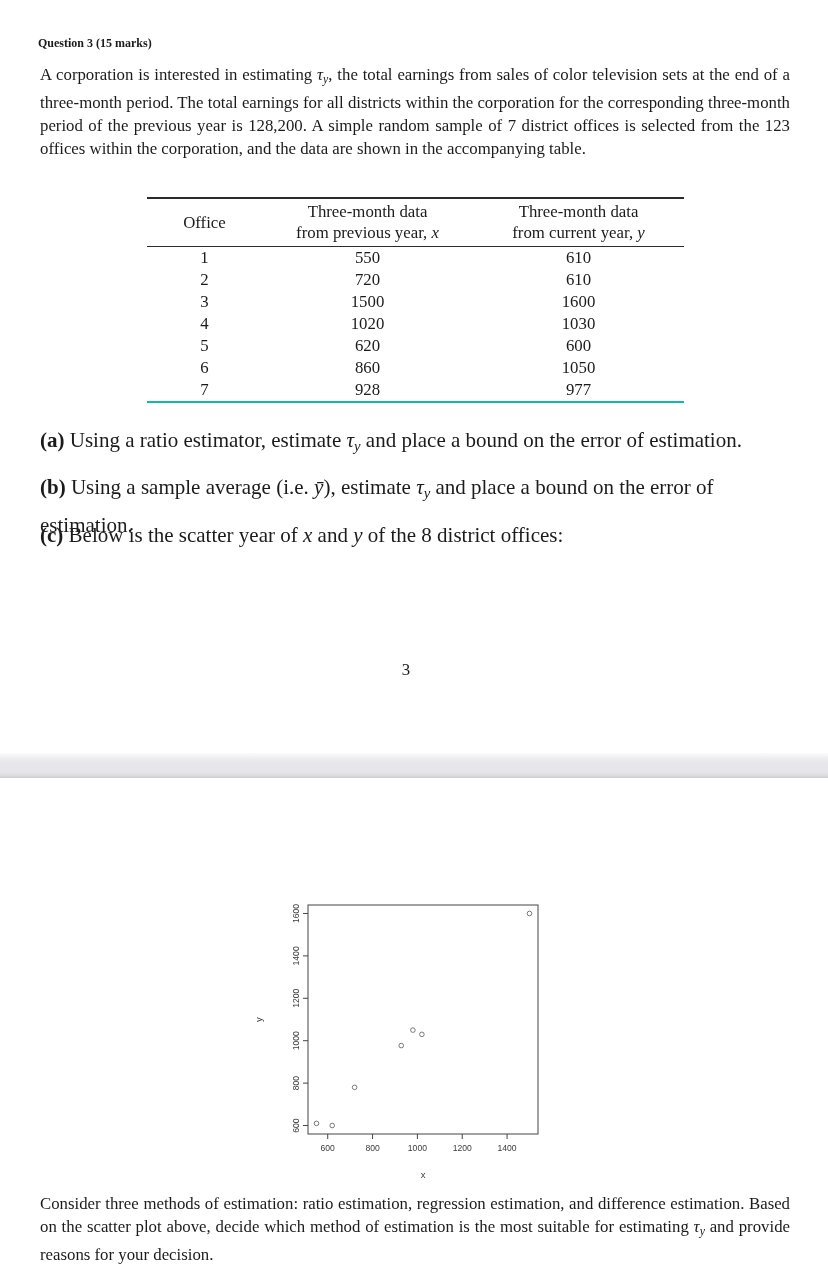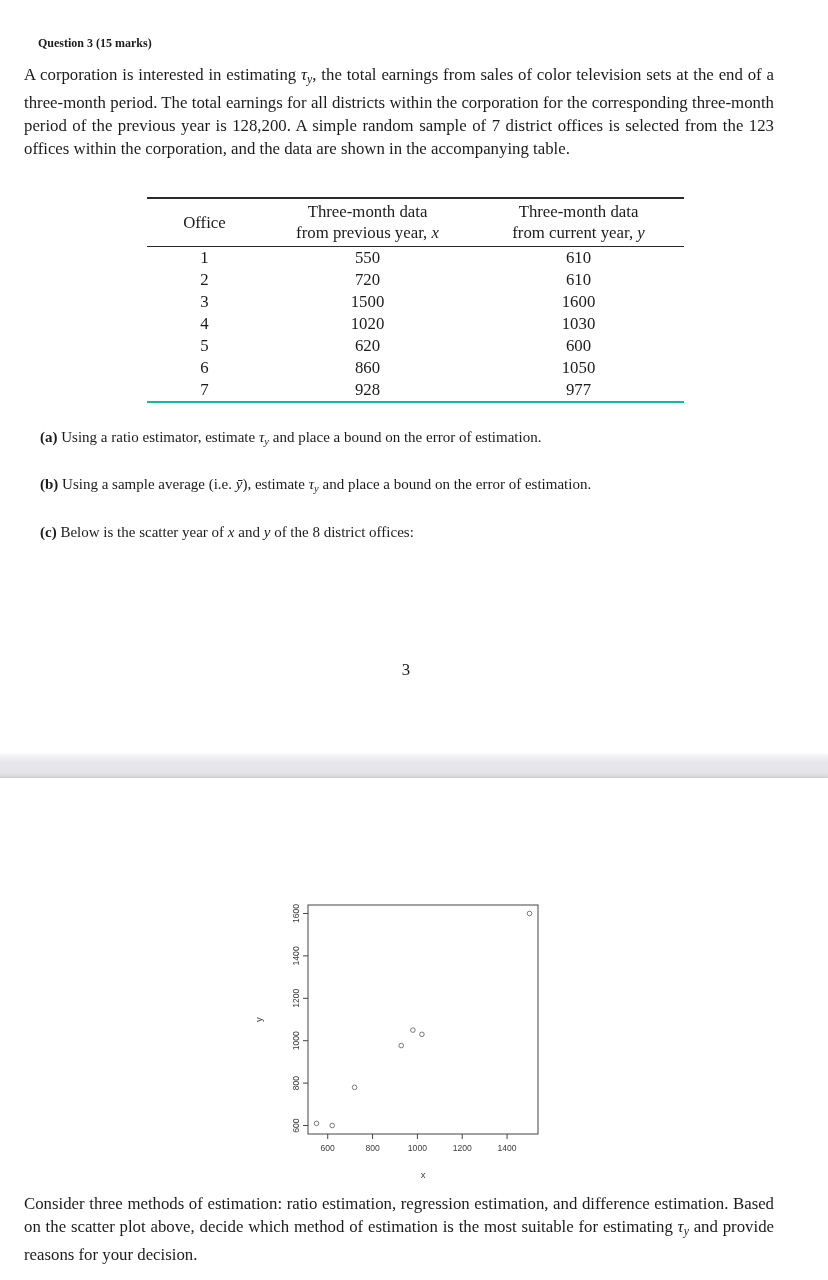--- a/index.html
+++ b/index.html
@@ -12,21 +12,21 @@
   }
   .abs { position: absolute; }
 
   
   .doc-title {
     left: 28px; top: 26px;
     font-size: 12px; font-weight: bold;
     margin: 10px;
   }
   .body-par {
-    left: 24px; width: 750px;
+    left: 40px; width: 750px;
     font-size: 16.8px; line-height: 23px;
     text-align: justify;
     margin: 0;
   }
   .intro { top: 63px; }
 
   .data-table {
     left: 147px; top: 197px;
     width: 537px;
     border-collapse: collapse;
@@ -45,21 +45,21 @@
   .data-table td {
     text-align: center;
     height: 22px;
     line-height: 22px;
     padding: 0;
   }
   .col-office { width: 115px; }
   .col-x { width: 211px; }
   .col-y { width: 211px; }
 
-  .part-par { left: 40px; width: 750px; margin: 0; font-size: 15px; line-height: 26px; }
+  .part-par { left: 40px; width: 750px; margin: 0; font-size: 21px; line-height: 32px; }
   .part-a { top: 424px; }
   .part-b { top: 471px; }
   .part-c { top: 519px; }
 
   .page-number {
     left: 0; top: 660px; width: 812px;
     text-align: center;
     font-size: 16.8px;
     margin: 0;
   }

